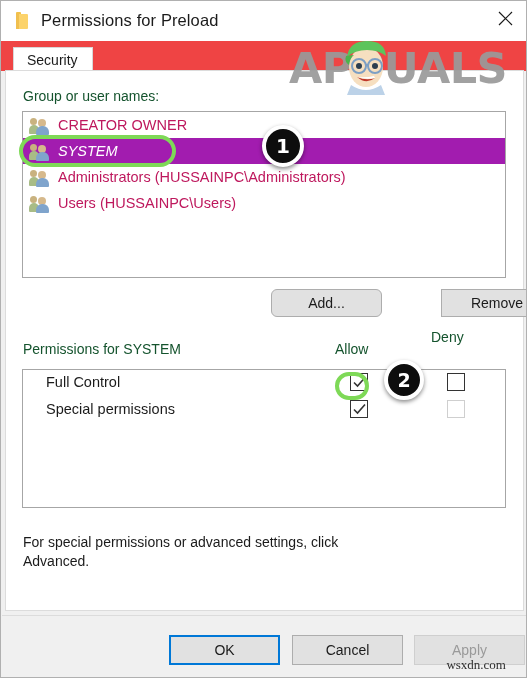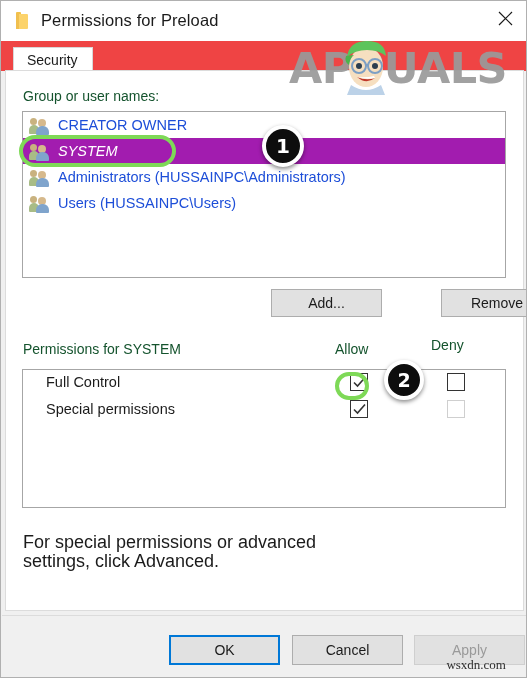--- a/index.html
+++ b/index.html
@@ -135,21 +135,21 @@
   
   .lbl {
     position: absolute;
     font-size: 14px;
     color: #14532d;
     white-space: nowrap;
   }
   .lbl-groups { left: 22px; top: 87px; }
   .lbl-perms  { left: 22px; top: 340px; }
   .lbl-allow  { left: 334px; top: 340px; }
-  .lbl-deny   { left: 430px; top: 336px; }
+  .lbl-deny   { left: 430px; top: 328px; }
 
   
   .listbox {
     position: absolute;
     left: 21px; top: 110px;
     width: 484px; height: 167px;
     background: #ffffff;
     border: 1px solid #a6a6a6;
     box-sizing: border-box;
     overflow: hidden;
@@ -159,21 +159,21 @@
     height: 26px;
     display: flex;
     align-items: center;
     padding-left: 6px;
     cursor: pointer;
   }
   .list-row.selected { background: #a21caf; font-style: italic; }
   .list-row.selected .row-label { color: #ffffff; }
   .row-label {
     font-size: 14.5px;
-    color: #1d4ed8;
+    color: #be185d;
     white-space: nowrap;
     margin-left: 8px;
   }
 
   
   .usr-icon {
     position: relative;
     width: 21px; height: 19px;
     flex: 0 0 21px;
   }
@@ -246,21 +246,21 @@
     border: 1px solid #adadad;
     box-sizing: border-box;
     font-size: 14px;
     color: #1b1b1b;
     display: flex;
     align-items: center;
     justify-content: center;
     cursor: pointer;
     font-family: "Liberation Sans", sans-serif;
   }
-  .btn-add    { left: 270px; top: 288px; width: 111px; height: 28px; }
+  .btn-add    { left: 270px; top: 288px; width: 111px; height: 28px; border-radius: 6px; }
   .btn-remove { left: 392px; top: 288px; width: 112px; height: 28px; margin-left: 48px; }
   .btn-adv    { left: 360px; top: 531px; width: 145px; height: 30px; }
 
   .btn-ok {
     left: 168px; top: 634px; width: 111px; height: 30px;
     border: 2px solid #0078d7;
   }
   .btn-cancel { left: 291px; top: 634px; width: 111px; height: 30px; }
   .btn-apply  {
     left: 413px; top: 634px; width: 111px; height: 30px;
@@ -303,21 +303,21 @@
   .chk.allow { left: 327px; }
   .chk.deny  { left: 424px; }
   .chk.disabled { border-color: #cfcfcf; cursor: default; }
   .chk svg { position:absolute; left: 1px; top: 1px; }
 
   
   .help-text {
     position: absolute;
     left: 22px; top: 532px;
     width: 330px;
-    font-size: 18px;
+    font-size: 14px;
     color: #1b1b1b;
     line-height: 19px;
   }
 
   
   .bottombar {
     position: absolute;
     left: 1px; top: 614px;
     width: 525px; height: 63px;
     background: #f0f0f0;

